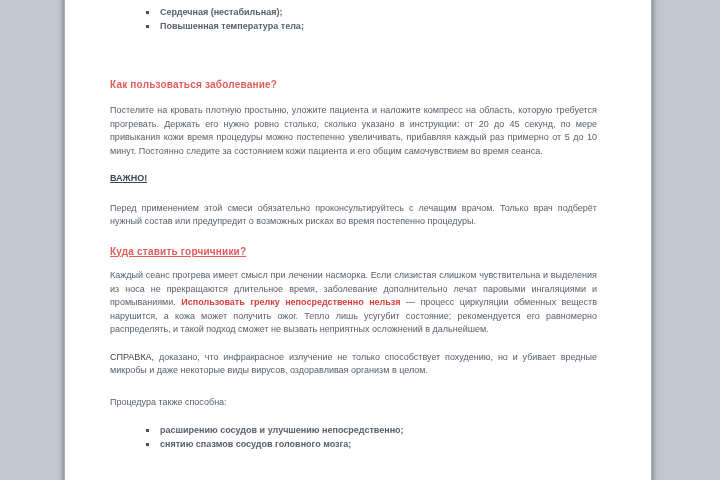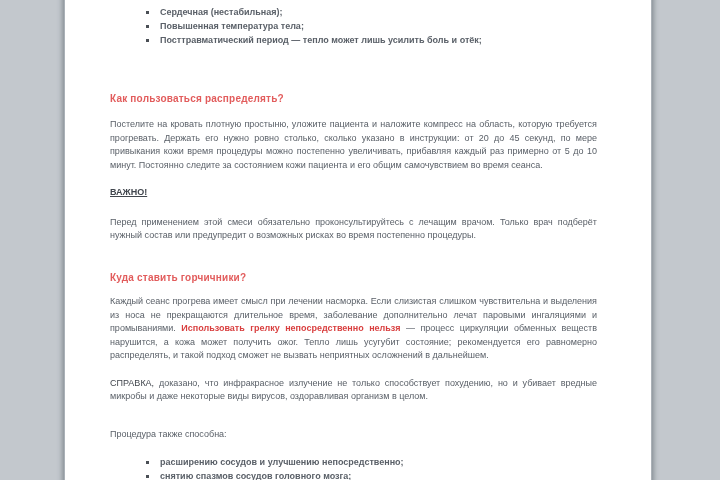--- a/index.html
+++ b/index.html
@@ -46,44 +46,43 @@
   p { margin: 12px 0 0 0; }
   p.lead-paragraph { margin-top: 13px; }
   p.important-label {
     margin-top: 14px;
     font-weight: bold;
     color: #41464d;
     text-align: left;
     text-decoration: underline;
   }
   p.consult-paragraph { margin-top: 16px; }
-  h3.red-heading.placement { margin-top: 28px; }
+  h3.red-heading.placement { margin-top: 16px; text-decoration: underline; }
   p.placement-paragraph { margin-top: 11px; }
   .warning-red {
     color: #d93f3f;
     font-weight: bold;
   }
   p.reference-paragraph { margin-top: 14px; }
   .bold-lead { font-weight: normal; color: #41464d; }
-  p.benefits-intro { margin-top: 24px; text-align: left; }
+  p.benefits-intro { margin-top: 18px; text-align: left; }
   ul.doc-list.benefits { margin-top: 15px; }
 </style>
 </head>
 <body>
 
 <div class="paper">
   <div class="content">
 
     <ul class="doc-list">
       <li>Сердечная (нестабильная);</li>
       <li>Повышенная температура тела;</li>
-      <li>Посттравматический период — тепло может лишь усилить боль и отёк;</li>
     </ul>
 
-    <h3 class="red-heading">Как пользоваться распределять?</h3>
+    <h3 class="red-heading">Как пользоваться заболевание?</h3>
 
     <p class="lead-paragraph">Постелите на кровать плотную простыню, уложите пациента и наложите компресс на область, которую требуется прогревать. Держать его нужно ровно столько, сколько указано в инструкции: от 20 до 45 секунд, по мере привыкания кожи время процедуры можно постепенно увеличивать, прибавляя каждый раз примерно от 5 до 10 минут. Постоянно следите за состоянием кожи пациента и его общим самочувствием во время сеанса.</p>
 
     <p class="important-label">ВАЖНО!</p>
 
     <p class="consult-paragraph">Перед применением этой смеси обязательно проконсультируйтесь с лечащим врачом. Только врач подберёт нужный состав или предупредит о возможных рисках во время постепенно процедуры.</p>
 
     <h3 class="red-heading placement">Куда ставить горчичники?</h3>
 
     <p class="placement-paragraph">

